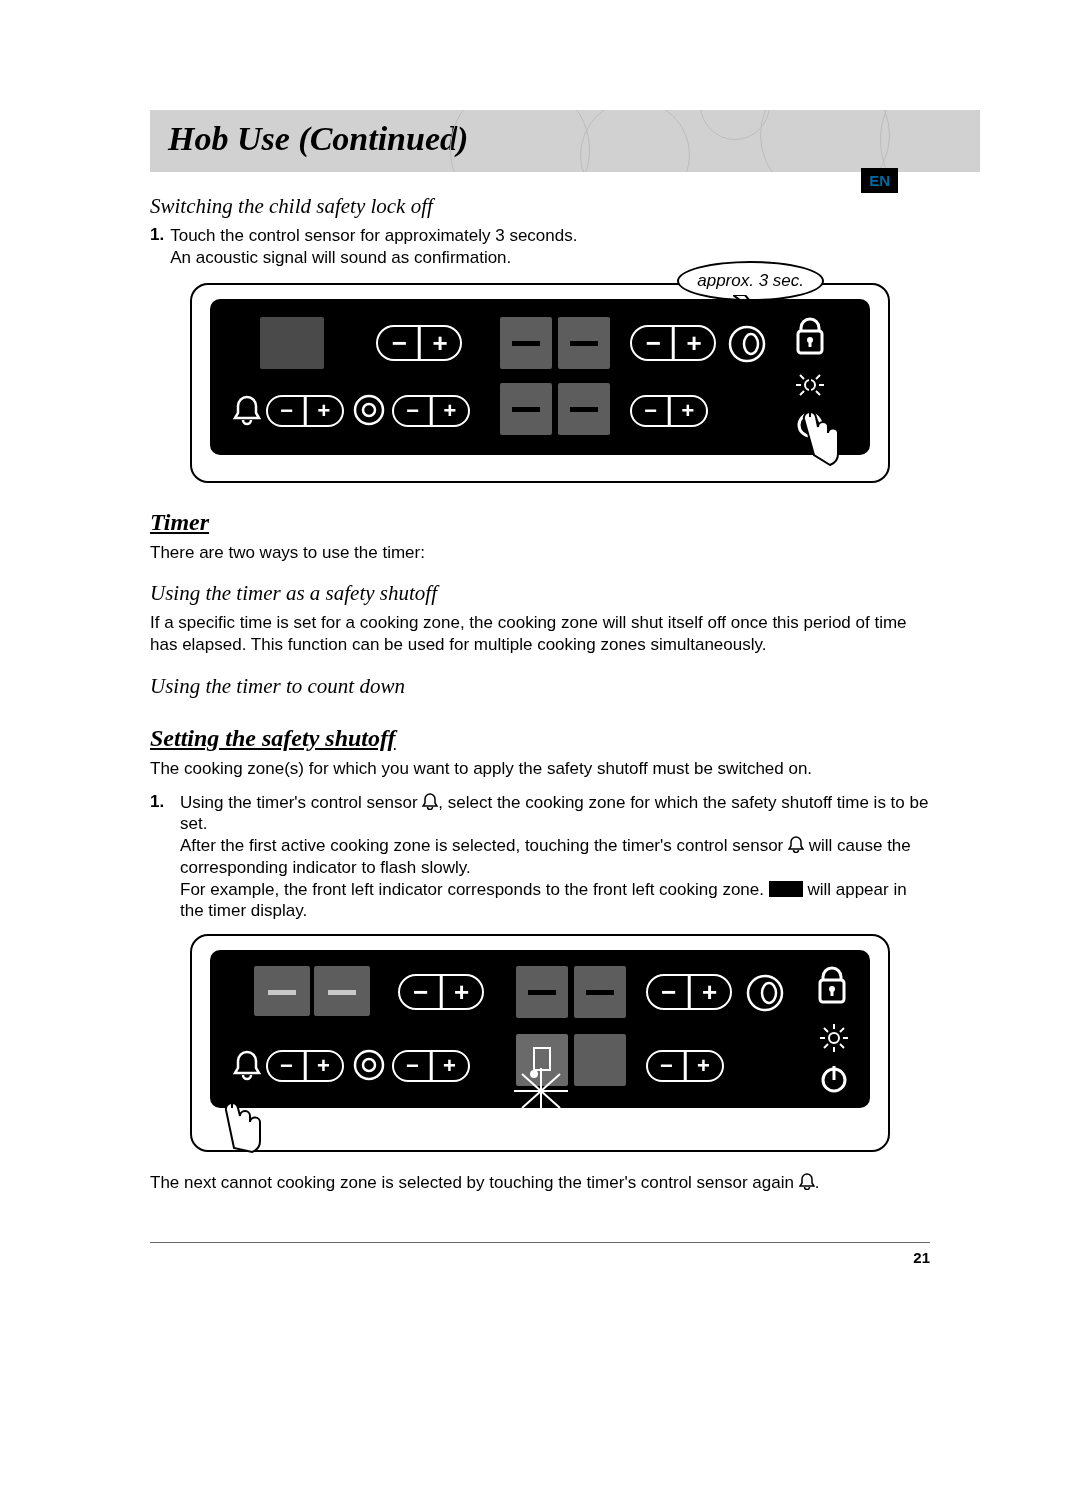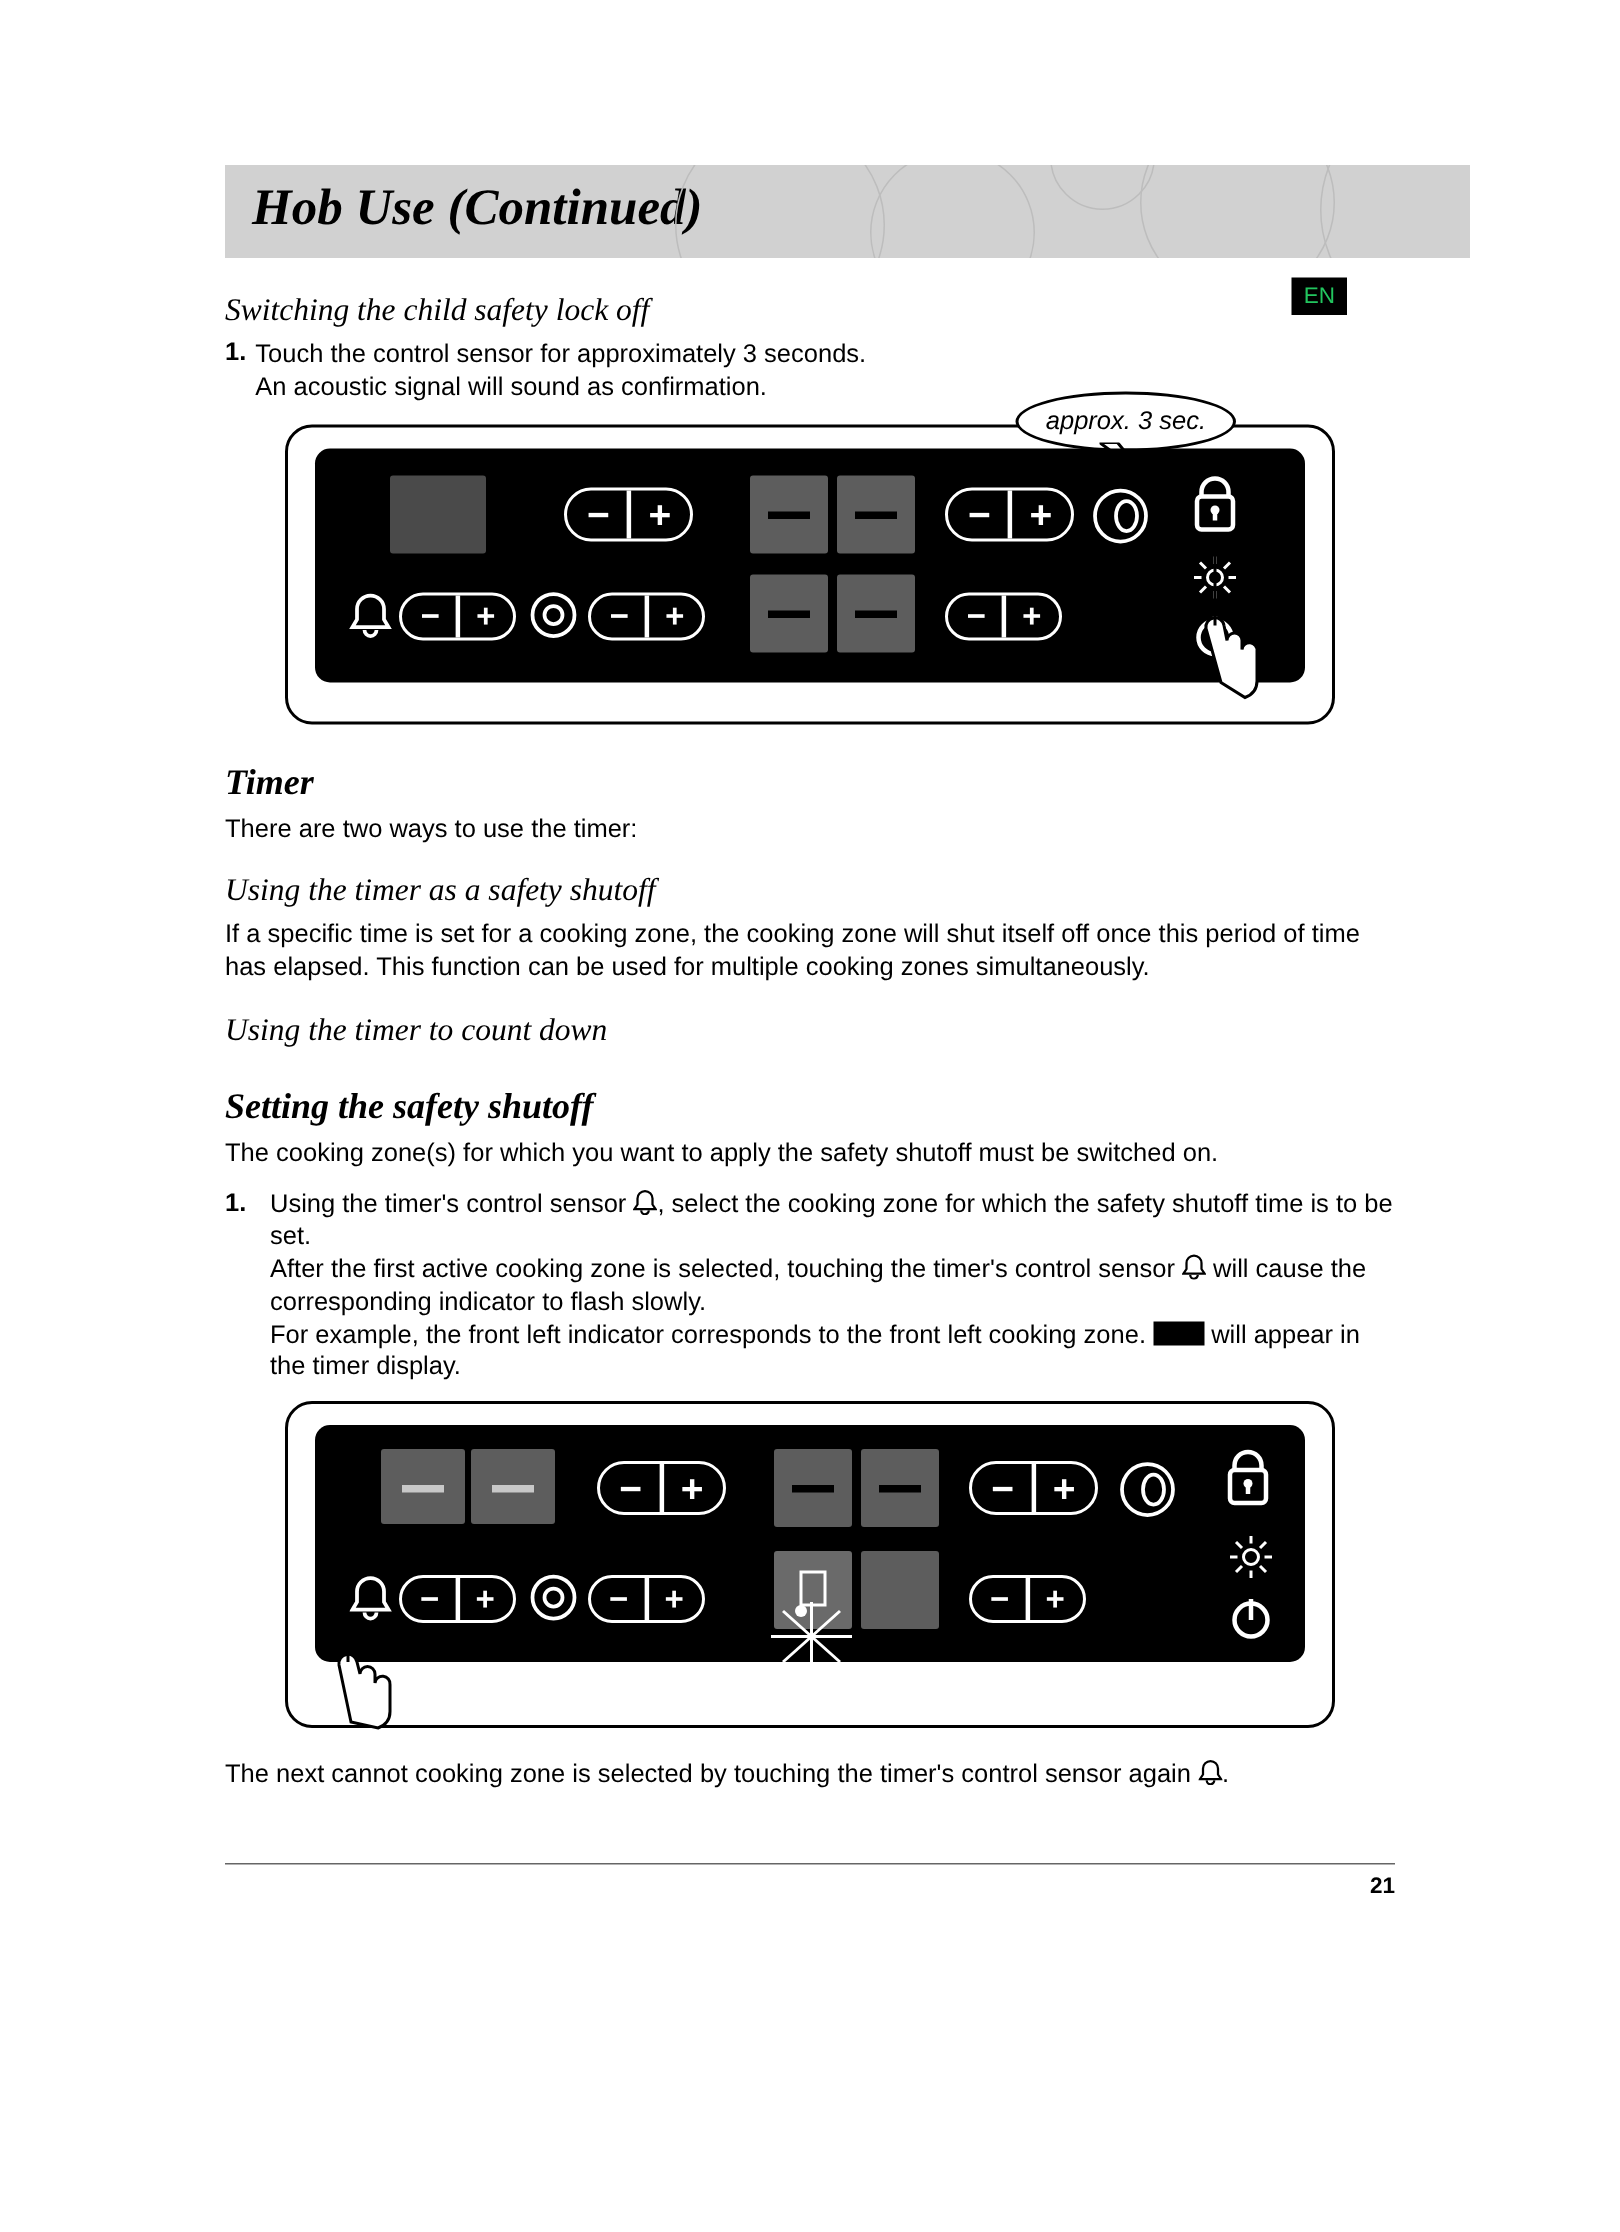--- a/index.html
+++ b/index.html
@@ -3,25 +3,25 @@
 <meta charset="utf-8">
 <style>
   * { box-sizing: border-box; margin: 0; padding: 0; }
   html, body { width: 1080px; height: 1488px; background: #fff; font-family: Arial, Helvetica, sans-serif; color: #000; }
   .page { padding: 110px 46px 40px 150px; position: relative; width: 1002px; }
   .title-bar { background: #d1d1d1; padding: 10px 18px 14px 18px; width: 830px; position: relative; overflow: hidden; }
   .title-bar h1 { font-family: "Times New Roman", serif; font-style: italic; font-weight: bold; font-size: 34px; }
   .circle-outline { position: absolute; border: 1px solid #bdbdbd; border-radius: 50%; }
   .section { margin-top: 22px; width: 780px; }
   .subhead { font-family: "Times New Roman", serif; font-style: italic; font-size: 21px; margin-top: 18px; margin-bottom: 6px; }
-  .subhead.bold { font-weight: bold; font-size: 24px; margin-top: 26px; }
+  .subhead.bold { font-weight: bold; font-size: 24px; margin-top: 26px; text-decoration: underline; }
   .body-text { font-size: 17px; line-height: 1.28; }
   .step { display: flex; gap: 6px; margin-top: 4px; }
   .step .num { font-weight: bold; font-size: 17px; flex: 0 0 auto; }
-  .lang-tab { position: absolute; right: 104px; top: 185px; background: #000; color: #22c55e; font-size: 15px; padding: 4px 8px; }
+  .lang-tab { position: absolute; right: 104px; top: 168px; background: #000; color: #0369a1; font-size: 15px; padding: 4px 8px; font-weight: bold; }
   .panel-outer { margin: 14px auto 0 auto; width: 700px; border: 2px solid #000; border-radius: 18px; padding: 14px 18px 18px 18px; position: relative; }
   .panel-inner { background: #000; border-radius: 10px; position: relative; height: 156px; }
   .speech { position: absolute; right: 64px; top: -24px; }
   .speech-bubble { background: #fff; border: 2px solid #000; border-radius: 50% / 50%; padding: 8px 18px; font-size: 17px; }
   .footer-rule { border-top: 1px solid #666; margin-top: 48px; width: 780px; }
   .page-num { text-align: right; font-weight: bold; font-size: 15px; margin-top: 6px; width: 780px; }
   .disp { position: absolute; background: #5d5d5d; border-radius: 2px; }
   .disp .seg { position: absolute; background: #000; }
   .disp.small { width: 52px; height: 52px; }
   .pill { position: absolute; border: 2.5px solid #fff; border-radius: 22px; width: 86px; height: 36px; display: flex; align-items: center; }

